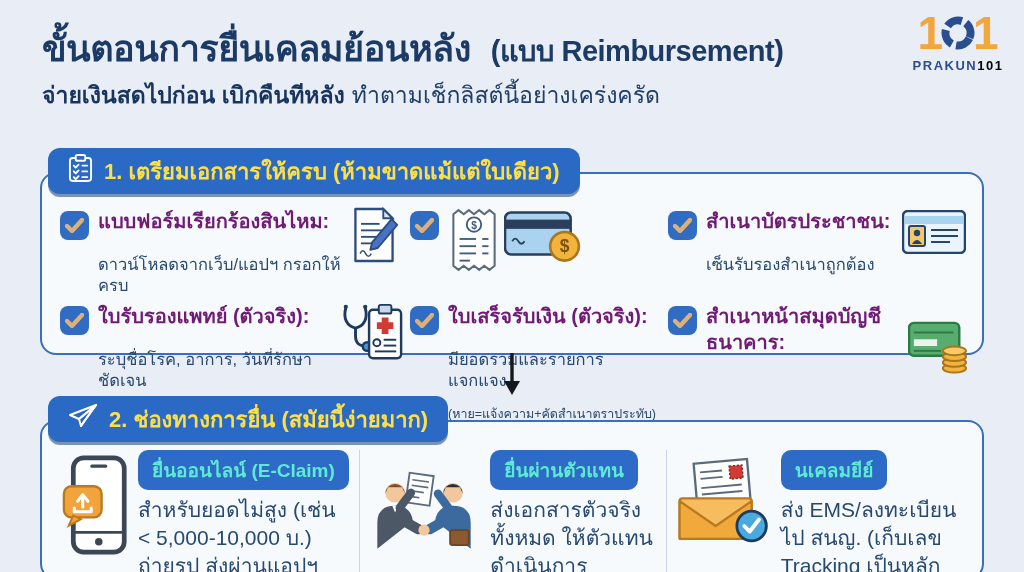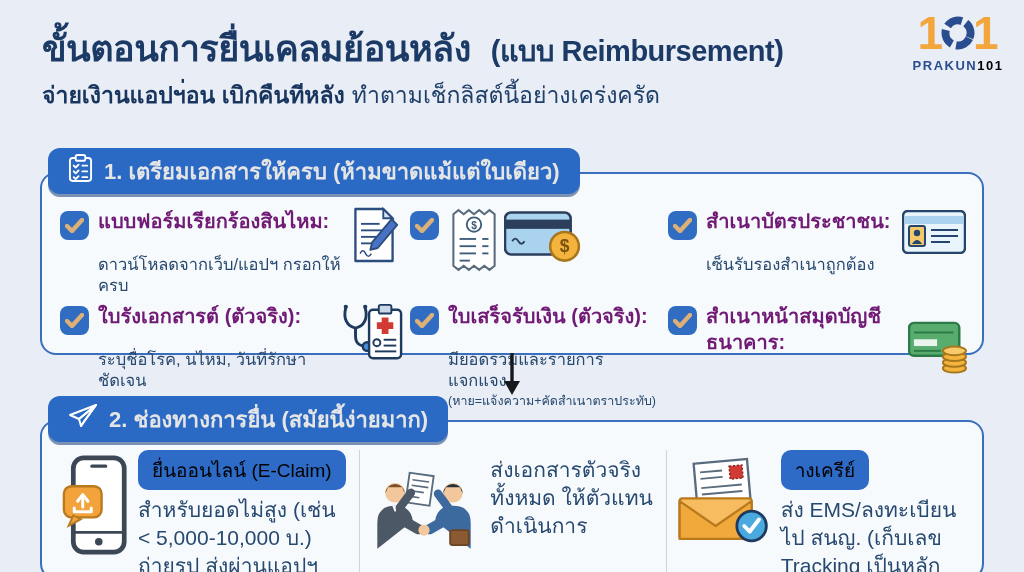--- a/index.html
+++ b/index.html
@@ -20,58 +20,58 @@
   .logo-ring{margin:0 -2px;}
   .logo-text{font-size:13px;font-weight:700;letter-spacing:1.5px;color:#2a4d8f;margin-top:0px;}
   .logo-text .num{color:#000000;}
 
   
   .panel{position:absolute;left:40px;width:944px;background:#f6fafd;
          border:2px solid #3a6fbe;border-radius:16px;box-sizing:border-box;}
   .panel1{top:172px;height:183px;}
   .panel2{top:420px;height:160px;}
   .pill{position:absolute;top:-26px;left:6px;height:46px;background:#2a69c4;border-radius:12px;
-        display:flex;align-items:center;gap:11px;padding:0 20px;color:#e5e5e5;font-weight:800;
+        display:flex;align-items:center;gap:11px;padding:0 20px;color:#fde047;font-weight:800;
         font-size:22px;box-shadow:0 3px 0 rgba(23,60,120,.55);white-space:nowrap;}
 
   
   .grid1{position:absolute;left:18px;right:12px;top:28px;bottom:4px;display:grid;
          grid-template-columns:344px 252px 1fr;grid-template-rows:1fr 1fr;column-gap:6px;}
   .item{position:relative;display:flex;gap:9px;align-items:flex-start;padding-top:7px;}
   .check{width:29px;height:29px;border-radius:8px;background:#2f6cc2;flex:0 0 auto;
          display:flex;align-items:center;justify-content:center;margin-top:2px;}
   .item-text{min-width:0;}
   .item-title{font-size:20px;font-weight:800;color:#701a75;line-height:1.28;}
   .item-desc{font-size:16.5px;color:#28496f;line-height:1.32;margin-top:19px;}
-  .item-note{font-size:12.5px;color:#28496f;line-height:1.3;margin-top:1px;}
+  .item-note{font-size:12.5px;color:#28496f;line-height:1.3;margin-top:14px;}
   .side-icon{position:absolute;top:4px;right:4px;}
   .icons-row{display:flex;gap:4px;align-items:flex-start;margin-top:-2px;}
 
   
   .channels{position:absolute;left:12px;right:10px;top:28px;bottom:6px;display:flex;}
   .channel{flex:1;display:flex;gap:10px;padding:0 8px;align-items:flex-start;min-width:0;}
   .channel + .channel{border-left:1.5px solid #c8d5e3;}
   .channel-icon{flex:0 0 auto;margin-top:4px;}
-  .badge{display:inline-block;background:#2d6bc6;color:#000000;font-weight:400;font-size:19px;
+  .badge{display:inline-block;background:#2d6bc6;color:#5eead4;font-weight:700;font-size:19px;
          padding:5px 14px;border-radius:10px;white-space:nowrap;}
   .channel-desc{font-size:21px;color:#28496f;line-height:1.34;margin-top:6px;}
 
   .down-arrow{position:absolute;left:501px;top:352px;}
 </style>
 </head>
 <body>
 
 <div class="canvas">
 
   <div class="title-block">
     <div class="main-title">
       <span>ขั้นตอนการยื่นเคลมย้อนหลัง</span><span class="suffix">(แบบ Reimbursement)</span>
     </div>
     <div class="subtitle">
-      <span class="sb">จ่ายเงิานแอปฯ่อน เบิกคืนทีหลัง</span><span class="sr">ทำตามเช็กลิสต์นี้อย่างเคร่งครัด</span>
+      <span class="sb">จ่ายเงินสดไปก่อน เบิกคืนทีหลัง</span><span class="sr">ทำตามเช็กลิสต์นี้อย่างเคร่งครัด</span>
     </div>
   </div>
 
   <div class="logo">
     <div class="logo-mark">
       <span class="logo-digit">1</span>
       <span class="logo-ring">
         <svg width="34" height="42" viewBox="0 0 34 42">
             <circle cx="17" cy="23" r="12.5" fill="none" stroke="#2a4d8f" stroke-width="8" stroke-dasharray="16 4.5" transform="rotate(25 17 23)"></circle>
           </svg>
@@ -189,22 +189,22 @@
         </span>
       </div>
 
       <div class="item">
         <span class="check">
           <svg width="19" height="15" viewBox="0 0 19 15">
               <polyline points="2,8 7,13 17,2" fill="none" stroke="#ddb077" stroke-width="4.4" stroke-linecap="round" stroke-linejoin="round"></polyline>
             </svg>
         </span>
         <div class="item-text" style="padding-right:66px;">
-          <div class="item-title">ใบรังเอกสารต์ (ตัวจริง):</div>
-          <div class="item-desc">ระบุชื่อโรค, นไหม, วันที่รักษาชัดเจน</div>
+          <div class="item-title">ใบรับรองแพทย์ (ตัวจริง):</div>
+          <div class="item-desc">ระบุชื่อโรค, อาการ, วันที่รักษาชัดเจน</div>
         </div>
         <span class="side-icon" style="right:0;">
           <svg width="64" height="62" viewBox="0 0 66 62">
             <path d="M6 6 c-3 11 1 19 10 21 c9 -2 13 -10 10 -21" fill="none" stroke="#1e3a5f" stroke-width="3"></path>
             <circle cx="6" cy="5" r="2.2" fill="#1e3a5f"></circle>
               <circle cx="26" cy="5" r="2.2" fill="#1e3a5f"></circle>
             <path d="M16 27 v8 c0 8 5 11 10 10" fill="none" stroke="#1e3a5f" stroke-width="3"></path>
             <circle cx="28" cy="46" r="4.5" fill="#4a90d9" stroke="#1e3a5f" stroke-width="2.5"></circle>
             <rect x="30" y="8" width="33" height="50" rx="4" fill="#fff" stroke="#1e3a5f" stroke-width="2.5"></rect>
             <rect x="40" y="3" width="13" height="9" rx="2" fill="#c9d7e6" stroke="#1e3a5f" stroke-width="2"></rect>
@@ -321,20 +321,21 @@
             <path d="M80.5 41 a10.5 10.5 0 0 1 21 0 l-3 -7 h-15 z" fill="#26313c"></path>
             <path d="M110 100 V72 q0 -18 -19 -18 q-17 0 -19 16" fill="#3c699e"></path>
             <path d="M86 56 l-11 -15" stroke="#3c699e" stroke-width="9" stroke-linecap="round"></path>
             <path d="M38 70 l16 9" stroke="#4d5866" stroke-width="11" stroke-linecap="round"></path>
             <path d="M82 70 l-16 9" stroke="#3c699e" stroke-width="11" stroke-linecap="round"></path>
             <circle cx="60" cy="80" r="6" fill="#f2c79c"></circle>
             <rect x="88" y="80" width="20" height="16" rx="2.5" fill="#8a5a33" stroke="#6b4423" stroke-width="2"></rect>
           </svg>
         </span>
         <div class="channel-body">
+          <span class="badge">ยื่นผ่านตัวแทน</span>
           <div class="channel-desc" style="max-width:212px;">ส่งเอกสารตัวจริงทั้งหมด ให้ตัวแทนดำเนินการ</div>
         </div>
       </div>
 
       <div class="channel">
         <span class="channel-icon">
           <svg width="96" height="96" viewBox="0 0 104 100">
             <g transform="rotate(-5 50 28)">
               <rect x="22" y="6" width="58" height="46" fill="#fff" stroke="#5a6b7d" stroke-width="2.5"></rect>
               <rect x="60" y="12" width="14" height="14" fill="#d23b34" stroke="#8e241f" stroke-width="1.6" stroke-dasharray="2.4 1.8"></rect>
@@ -345,19 +346,19 @@
                   <line x1="28" y1="40" x2="72" y2="40"></line>
                 </g>
             </g>
             <rect x="5" y="46" width="78" height="44" rx="3" fill="#f6bc5f" stroke="#b97a1e" stroke-width="2.5"></rect>
             <path d="M5 49 L44 76 L83 49 L83 90 L5 90 Z" fill="#f2a93b" stroke="#b97a1e" stroke-width="2.5" stroke-linejoin="round"></path>
             <circle cx="83" cy="76" r="16" fill="#4aa9de" stroke="#1e3a5f" stroke-width="3"></circle>
             <polyline points="75,76 81,82 91,69" fill="none" stroke="#fff" stroke-width="4.2" stroke-linecap="round" stroke-linejoin="round"></polyline>
           </svg>
         </span>
         <div class="channel-body">
-          <span class="badge">างเครีย์</span>
+          <span class="badge">นเคลมยีย์</span>
           <div class="channel-desc" style="max-width:210px;">ส่ง EMS/ลงทะเบียนไป สนญ. (เก็บเลข Tracking เป็นหลักฐาน)</div>
         </div>
       </div>
     </div>
   </section>
 </div>
 
 </body></html>

